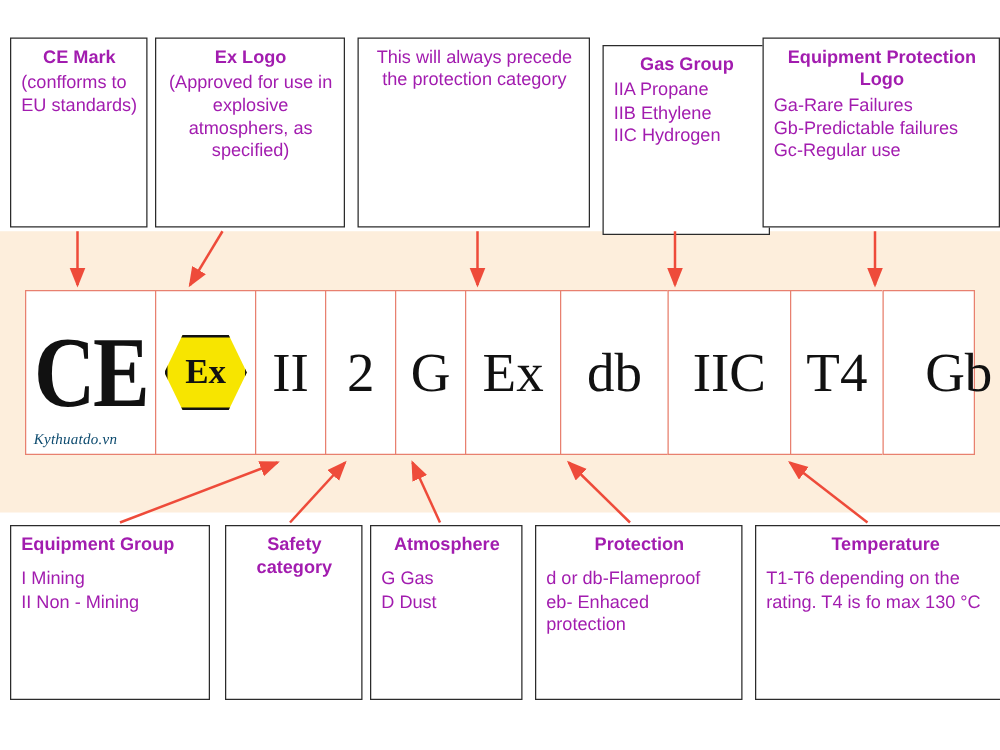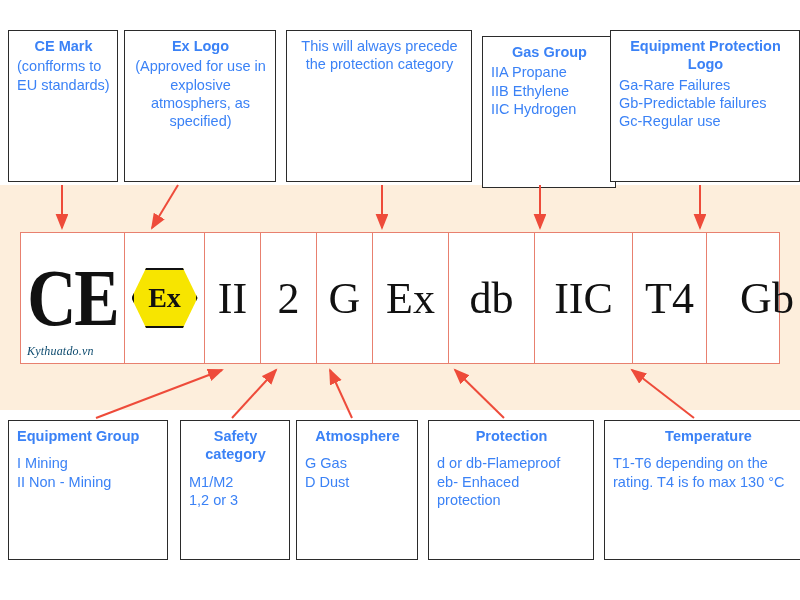--- a/index.html
+++ b/index.html
@@ -30,21 +30,21 @@
   }
   
   .callout {
     position: absolute;
     box-sizing: border-box;
     background: #ffffff;
     border: 1px solid #2b2b2b;
     padding: 6px 7px 6px 8px;
     font-size: 14.5px;
     line-height: 1.26;
-    color: #3b82f6;
+    color: #a21caf;
   }
   .callout .title {
     font-weight: bold;
     text-align: center;
     display: block;
     margin-bottom: 2px;
   }
   .callout .title.left {
     text-align: left;
   }
@@ -223,22 +223,20 @@
   </div>
 
   <div class="callout" style="left:8px; top:420px; width:160px; height:140px;">
     <span class="title left">Equipment Group</span>
     <span class="body left gap">I Mining
 II Non - Mining</span>
   </div>
 
   <div class="callout" style="left:180px; top:420px; width:110px; height:140px;">
     <span class="title">Safety category</span>
-    <span class="body left gap">M1/M2
-1,2 or 3</span>
   </div>
 
   <div class="callout" style="left:296px; top:420px; width:122px; height:140px;">
     <span class="title">Atmosphere</span>
     <span class="body left gap">G Gas
 D Dust</span>
   </div>
 
   <div class="callout" style="left:428px; top:420px; width:166px; height:140px;">
     <span class="title">Protection</span>

